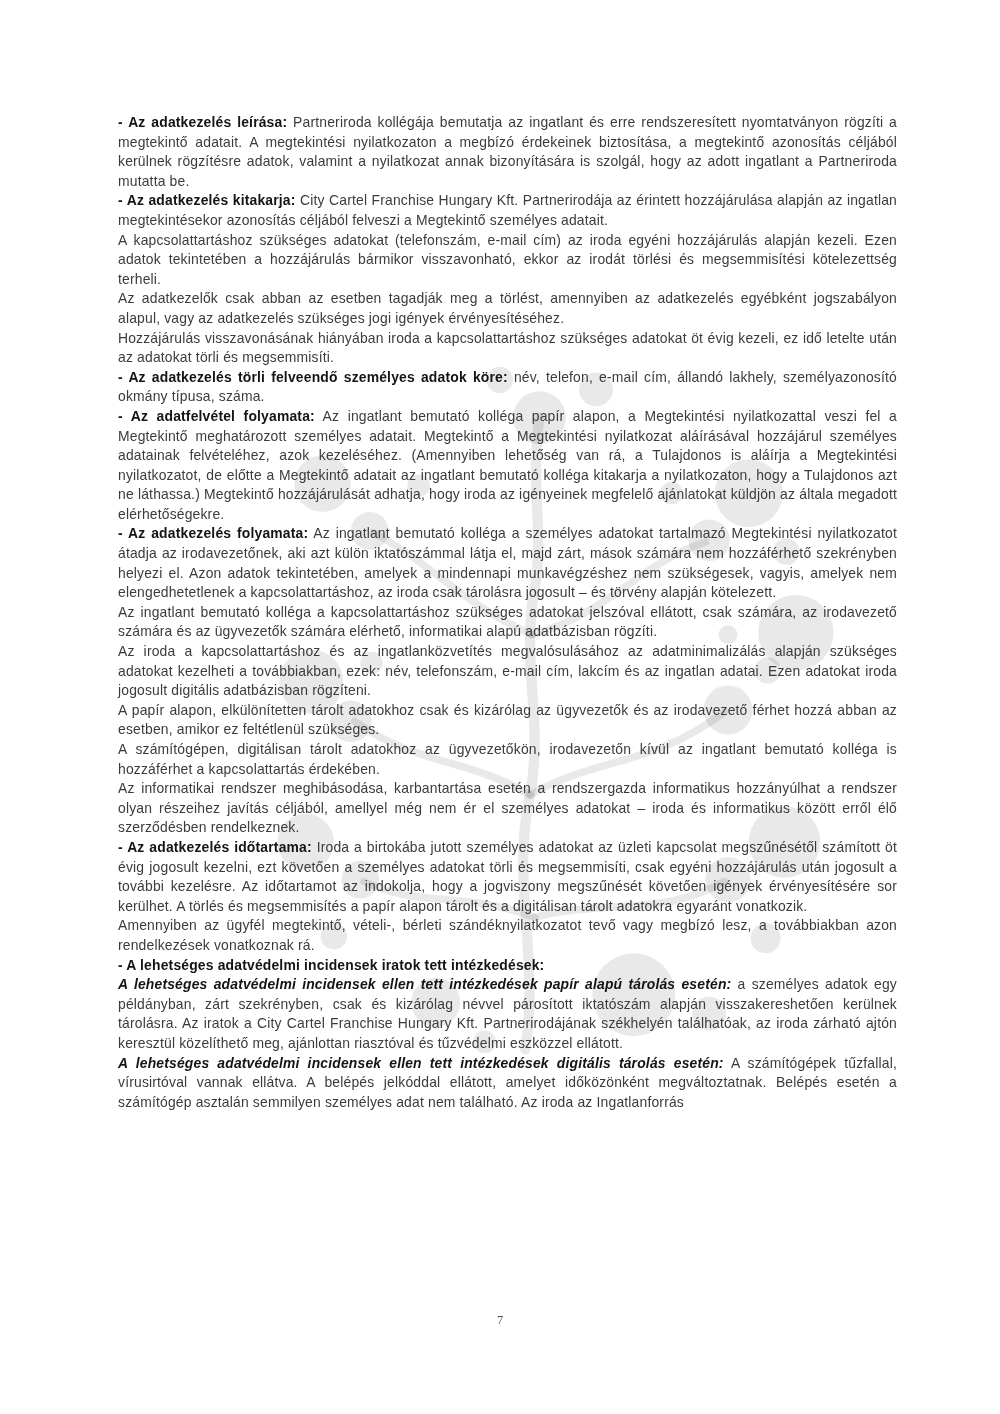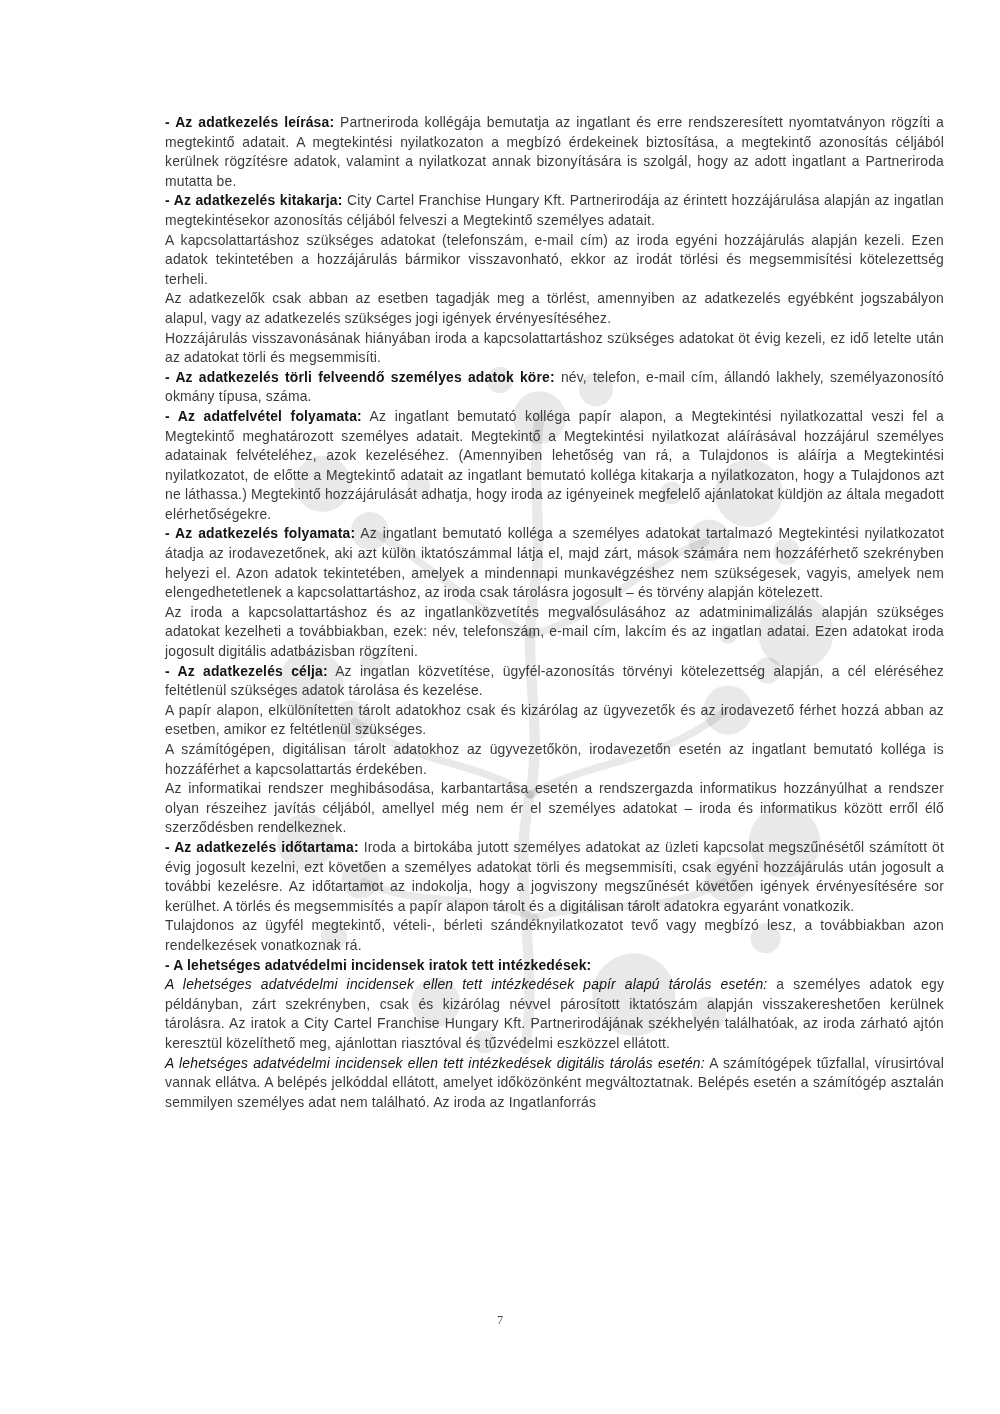--- a/index.html
+++ b/index.html
@@ -37,26 +37,25 @@
     position: absolute;
     left: 118px;
     top: 113px;
     width: 779px;
     z-index: 1;
     color: var(--text-color);
     font-size: 13.9px;
     line-height: 19.6px;
     letter-spacing: 0.18px;
     text-align: justify;
-    margin-left: 47px;
   }
   p.para { margin: 0; padding: 0; }
   .lead { color: var(--heading-color); }
   .lead.b { font-weight: bold; }
-  .lead.bi { font-weight: normal; font-style: italic; }
+  .lead.bi { font-weight: bold; font-style: italic; }
   .page-number {
     position: absolute;
     top: 1313px;
     left: 0;
     width: 100%;
     text-align: center;
     z-index: 1;
     color: var(--pagenum-color);
     font-size: 12.5px;
     font-family: "Liberation Serif", serif;
@@ -110,27 +109,27 @@
 
   <div class="content">
       <p class="para"><span class="lead b">- Az adatkezelés leírása:</span> <span>Partneriroda kollégája bemutatja az ingatlant és erre rendszeresített nyomtatványon rögzíti a megtekintő adatait. A megtekintési nyilatkozaton a megbízó érdekeinek biztosítása, a megtekintő azonosítás céljából kerülnek rögzítésre adatok, valamint a nyilatkozat annak bizonyítására is szolgál, hogy az adott ingatlant a Partneriroda mutatta be.</span></p>
       <p class="para"><span class="lead b">- Az adatkezelés kitakarja:</span> <span>City Cartel Franchise Hungary Kft. Partnerirodája az érintett hozzájárulása alapján az ingatlan megtekintésekor azonosítás céljából felveszi a Megtekintő személyes adatait.</span></p>
       <p class="para"><span>A kapcsolattartáshoz szükséges adatokat (telefonszám, e-mail cím) az iroda egyéni hozzájárulás alapján kezeli. Ezen adatok tekintetében a hozzájárulás bármikor visszavonható, ekkor az irodát törlési és megsemmisítési kötelezettség terheli.</span></p>
       <p class="para"><span>Az adatkezelők csak abban az esetben tagadják meg a törlést, amennyiben az adatkezelés egyébként jogszabályon alapul, vagy az adatkezelés szükséges jogi igények érvényesítéséhez.</span></p>
       <p class="para"><span>Hozzájárulás visszavonásának hiányában iroda a kapcsolattartáshoz szükséges adatokat öt évig kezeli, ez idő letelte után az adatokat törli és megsemmisíti.</span></p>
       <p class="para"><span class="lead b">- Az adatkezelés törli felveendő személyes adatok köre:</span> <span>név, telefon, e-mail cím, állandó lakhely, személyazonosító okmány típusa, száma.</span></p>
       <p class="para"><span class="lead b">- Az adatfelvétel folyamata:</span> <span>Az ingatlant bemutató kolléga papír alapon, a Megtekintési nyilatkozattal veszi fel a Megtekintő meghatározott személyes adatait. Megtekintő a Megtekintési nyilatkozat aláírásával hozzájárul személyes adatainak felvételéhez, azok kezeléséhez. (Amennyiben lehetőség van rá, a Tulajdonos is aláírja a Megtekintési nyilatkozatot, de előtte a Megtekintő adatait az ingatlant bemutató kolléga kitakarja a nyilatkozaton, hogy a Tulajdonos azt ne láthassa.) Megtekintő hozzájárulását adhatja, hogy iroda az igényeinek megfelelő ajánlatokat küldjön az általa megadott elérhetőségekre.</span></p>
       <p class="para"><span class="lead b">- Az adatkezelés folyamata:</span> <span>Az ingatlant bemutató kolléga a személyes adatokat tartalmazó Megtekintési nyilatkozatot átadja az irodavezetőnek, aki azt külön iktatószámmal látja el, majd zárt, mások számára nem hozzáférhető szekrényben helyezi el. Azon adatok tekintetében, amelyek a mindennapi munkavégzéshez nem szükségesek, vagyis, amelyek nem elengedhetetlenek a kapcsolattartáshoz, az iroda csak tárolásra jogosult – és törvény alapján kötelezett.</span></p>
+      <p class="para"><span>Az ingatlant bemutató kolléga a kapcsolattartáshoz szükséges adatokat jelszóval ellátott, csak számára, az irodavezető számára és az ügyvezetők számára elérhető, informatikai alapú adatbázisban rögzíti.</span></p>
       <p class="para"><span>Az iroda a kapcsolattartáshoz és az ingatlanközvetítés megvalósulásához az adatminimalizálás alapján szükséges adatokat kezelheti a továbbiakban, ezek: név, telefonszám, e-mail cím, lakcím és az ingatlan adatai. Ezen adatokat iroda jogosult digitális adatbázisban rögzíteni.</span></p>
-      <p class="para"><span class="lead b">- Az adatkezelés célja:</span> <span>Az ingatlan közvetítése, ügyfél-azonosítás törvényi kötelezettség alapján, a cél eléréséhez feltétlenül szükséges adatok tárolása és kezelése.</span></p>
       <p class="para"><span>A papír alapon, elkülönítetten tárolt adatokhoz csak és kizárólag az ügyvezetők és az irodavezető férhet hozzá abban az esetben, amikor ez feltétlenül szükséges.</span></p>
-      <p class="para"><span>A számítógépen, digitálisan tárolt adatokhoz az ügyvezetőkön, irodavezetőn esetén az ingatlant bemutató kolléga is hozzáférhet a kapcsolattartás érdekében.</span></p>
+      <p class="para"><span>A számítógépen, digitálisan tárolt adatokhoz az ügyvezetőkön, irodavezetőn kívül az ingatlant bemutató kolléga is hozzáférhet a kapcsolattartás érdekében.</span></p>
       <p class="para"><span>Az informatikai rendszer meghibásodása, karbantartása esetén a rendszergazda informatikus hozzányúlhat a rendszer olyan részeihez javítás céljából, amellyel még nem ér el személyes adatokat – iroda és informatikus között erről élő szerződésben rendelkeznek.</span></p>
       <p class="para"><span class="lead b">- Az adatkezelés időtartama:</span> <span>Iroda a birtokába jutott személyes adatokat az üzleti kapcsolat megszűnésétől számított öt évig jogosult kezelni, ezt követően a személyes adatokat törli és megsemmisíti, csak egyéni hozzájárulás után jogosult a további kezelésre. Az időtartamot az indokolja, hogy a jogviszony megszűnését követően igények érvényesítésére sor kerülhet. A törlés és megsemmisítés a papír alapon tárolt és a digitálisan tárolt adatokra egyaránt vonatkozik.</span></p>
-      <p class="para"><span>Tulajdonos az ügyfél megtekintő, vételi-, bérleti szándéknyilatkozatot tevő vagy megbízó lesz, a továbbiakban azon rendelkezések vonatkoznak rá.</span></p>
+      <p class="para"><span>Amennyiben az ügyfél megtekintő, vételi-, bérleti szándéknyilatkozatot tevő vagy megbízó lesz, a továbbiakban azon rendelkezések vonatkoznak rá.</span></p>
       <p class="para"><span class="lead b">- A lehetséges adatvédelmi incidensek iratok tett intézkedések:</span></p>
       <p class="para"><span class="lead bi">A lehetséges adatvédelmi incidensek ellen tett intézkedések papír alapú tárolás esetén:</span> <span>a személyes adatok egy példányban, zárt szekrényben, csak és kizárólag névvel párosított iktatószám alapján visszakereshetően kerülnek tárolásra. Az iratok a City Cartel Franchise Hungary Kft. Partnerirodájának székhelyén találhatóak, az iroda zárható ajtón keresztül közelíthető meg, ajánlottan riasztóval és tűzvédelmi eszközzel ellátott.</span></p>
       <p class="para"><span class="lead bi">A lehetséges adatvédelmi incidensek ellen tett intézkedések digitális tárolás esetén:</span> <span>A számítógépek tűzfallal, vírusirtóval vannak ellátva. A belépés jelkóddal ellátott, amelyet időközönként megváltoztatnak. Belépés esetén a számítógép asztalán semmilyen személyes adat nem található. Az iroda az Ingatlanforrás</span></p>
     </div>
 
   <div class="page-number">7</div>
 
 </div>
 
 </body></html>

